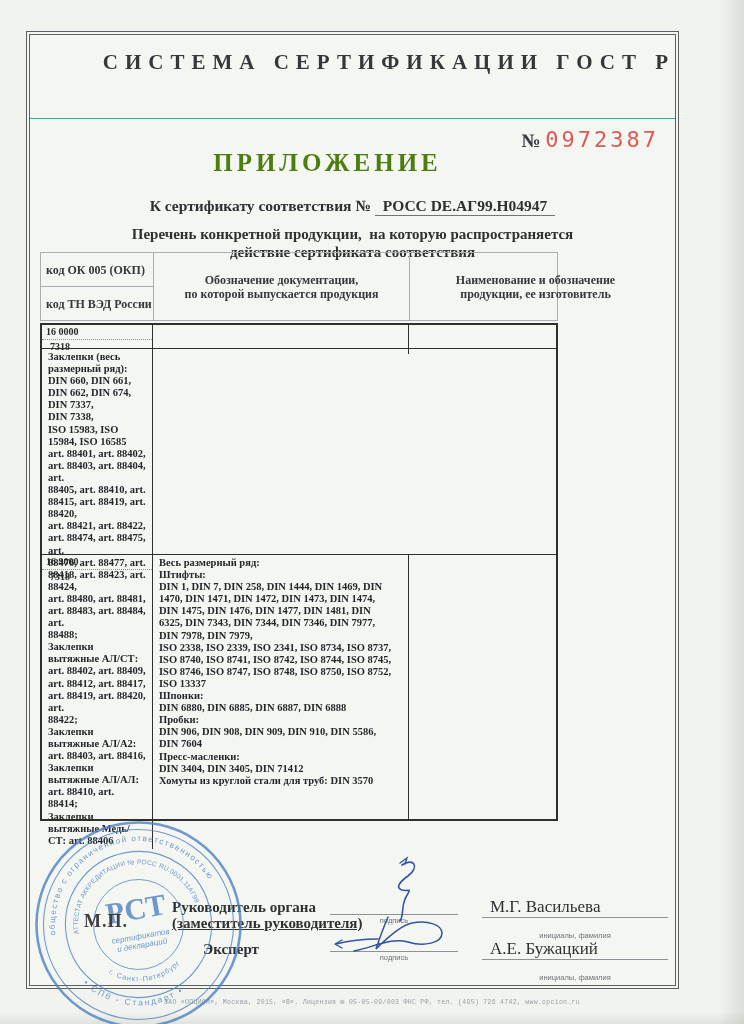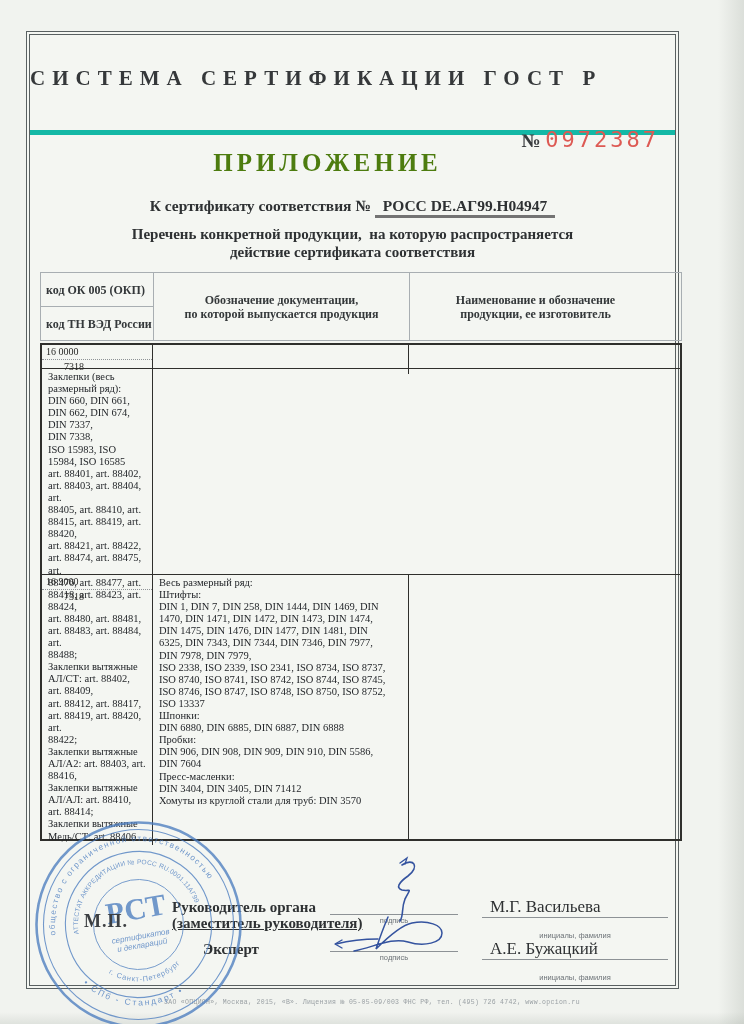--- a/index.html
+++ b/index.html
@@ -12,52 +12,52 @@
     overflow:hidden;
   }
   .scan-shade-right{position:absolute;right:0;top:0;width:26px;height:100%;
     background:linear-gradient(to right, rgba(150,160,150,0), rgba(140,150,140,.22));}
   .scan-shade-bottom{position:absolute;left:0;bottom:0;width:100%;height:12px;
     background:linear-gradient(to bottom, rgba(150,160,150,0), rgba(140,150,140,.18));}
 
   .sheet{position:absolute;left:26px;top:31px;width:653px;height:958px;border:1px solid #596061;background:#f4f6f2;}
   .sheet-inner{position:absolute;inset:2px;border:1px solid #596061;}
 
-  .doc-header{position:absolute;top:16px;left:0;right:0;height:84px;border-bottom:5px solid #14b8a6;text-align:left;}
+  .doc-header{position:absolute;top:0;left:0;right:0;height:84px;border-bottom:1px solid #14b8a6;text-align:right;}
   .doc-header .l1{padding-top:15px;font-size:21px;font-weight:bold;letter-spacing:7px;color:#35383a;}
   .doc-header .l2{margin-top:7px;font-size:14.5px;font-weight:bold;letter-spacing:.4px;color:#35383a;}
 
   .doc-number{position:absolute;top:92px;right:16px;font-size:19px;white-space:nowrap;}
   .doc-number .pre{color:#3a3d40;font-weight:bold;}
   .doc-number .val{font-family:"DejaVu Sans Mono", monospace;font-size:22px;color:#dd5a54;letter-spacing:3px;font-weight:500;}
 
   .doc-title{position:absolute;top:114px;left:10px;right:60px;text-align:center;font-size:25px;font-weight:bold;letter-spacing:4px;color:#4d7c0f;}
 
   .cert-line{position:absolute;top:162px;left:0;right:0;text-align:center;font-size:15.5px;font-weight:bold;color:#2e3133;}
-  .cert-line .num{border-bottom:3px solid #737373;padding:0 8px 1px;font-weight:bold;text-align:center;}
+  .cert-line .num{border-bottom:1px solid #737373;padding:0 8px 1px;font-weight:bold;text-align:center;}
 
   .subtitle{position:absolute;top:190px;left:0;right:0;text-align:center;font-size:15px;font-weight:bold;line-height:18px;color:#2e3133;white-space:pre-wrap;}
 
-  .products-table{position:absolute;left:10px;top:237px;width:642px;}
+  .products-table{position:absolute;left:10px;top:217px;width:518px;}
   .t-head{display:grid;grid-template-columns:113px 256px 251px;border:1px solid #a8aeb2;height:69px;background:transparent;}
   .t-head .hc{border-right:1px solid #a8aeb2;font-weight:bold;font-size:12px;color:#34383a;
     display:flex;align-items:center;justify-content:center;text-align:center;white-space:pre-line;line-height:14px;}
   .t-head .hc:last-child{border-right:none;}
   .hc1{flex-direction:column;align-items:stretch !important;padding:0 !important;}
   .hc1 .half{flex:1;display:flex;align-items:center;padding-left:5px;}
   .hc1 .half.top{border-bottom:1px solid #a8aeb2;}
 
   .t-body{border:2px solid #2f2f2c;border-top:2px solid #2f2f2c;margin-top:2px;}
   .t-row{display:grid;grid-template-columns:111px 256px 251px;border-bottom:1.5px solid #2f2f2c;}
   .t-row:last-child{border-bottom:none;}
-  .t-row .c{border-right:1.5px solid #2f2f2c;font-size:10.5px;line-height:12.1px;}
+  .t-row .c{border-right:1.5px solid #2f2f2c;font-size:10.5px;line-height:12.1px;font-weight:bold;}
   .t-row .c:last-child{border-right:none;}
   .r1{height:24px;} .r2{height:206px;} .r3{height:264px;}
   .codes .top{border-bottom:1px dotted #8e9296;padding:1px 4px 1px;font-size:10px;}
-  .codes .bot{padding:1px 22px;font-size:10px;}
+  .codes .bot{padding:1px 8px;font-size:10px;}
   .namecell{padding:2px 6px;white-space:pre-line;color:#23262a;}
 
   .sig-area{position:absolute;left:0;top:818px;right:0;height:130px;font-size:14px;}
   .role1{position:absolute;left:142px;top:46px;font-weight:bold;font-size:15px;line-height:16px;color:#2e3133;}
   .role1 .u{text-decoration:underline;}
   .role2{position:absolute;left:142px;top:88px;font-weight:bold;font-size:15px;color:#2e3133;margin-left:31px;}
   .sigline{position:absolute;border-bottom:1px solid #8d9296;width:128px;}
   .sigline .lbl{position:absolute;top:2px;left:0;right:0;text-align:center;font-family:"Liberation Sans",sans-serif;font-size:7.5px;color:#6c7277;}
   .sl1{left:300px;top:61px;} .sl2{left:300px;top:98px;}
   .nameblock{position:absolute;width:186px;border-bottom:1px solid #8d9296;text-align:left;}

